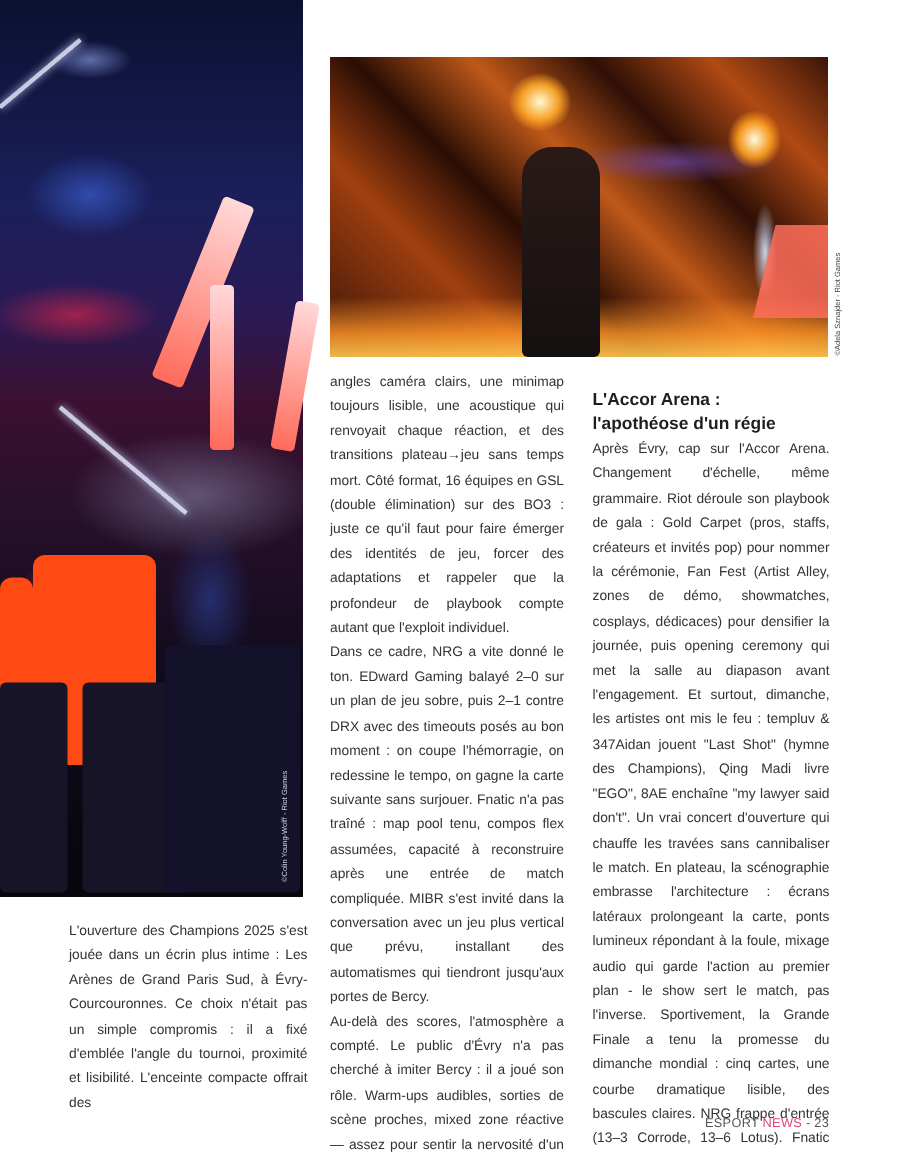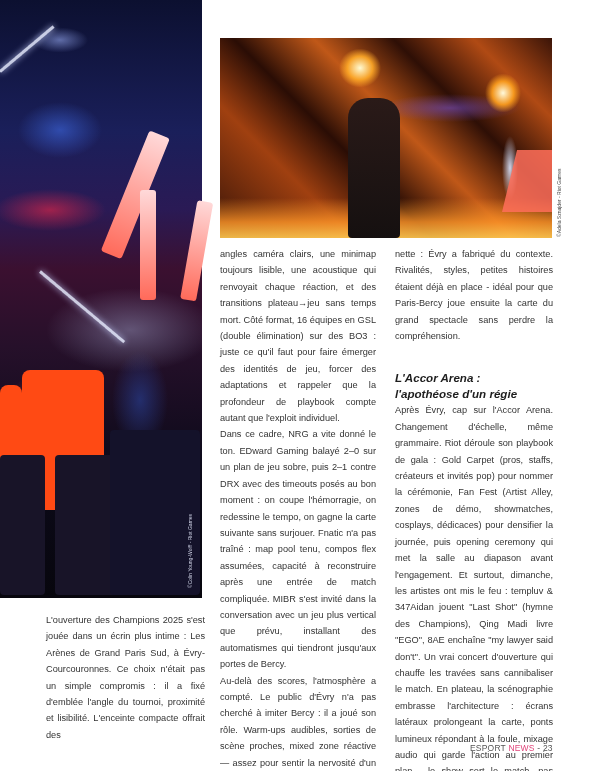--- a/index.html
+++ b/index.html
@@ -50,21 +50,21 @@
   .credit-left { left: 187px; top: 588px; color: #cfd3e6; }
   .credit-top { left: 556px; top: 237px; }
 
   .col { position: absolute; font-size: 9.2px; line-height: 16.4px; color: #333; text-align: justify; }
   .col p { margin: 0; }
   .col1 { left: 46px; top: 612px; width: 159px; }
   .col2 { left: 220px; top: 246px; width: 156px; }
   .col3 { left: 395px; top: 246px; width: 158px; }
 
   h2 { margin: 0; font-size: 11.6px; line-height: 16px; font-weight: bold; color: #1e1e1e; text-align: left; }
-  .col3 h2 { margin-top: 26px; font-style: italic; }
+  .col3 h2 { margin-top: 13px; }
 
   .footer { position: absolute; left: 470px; top: 743px; width: 83px; text-align: left; font-size: 8.5px; color: #555; letter-spacing: 0.2px; }
   .footer .news { color: #e0457a; }
 </style>
 </head>
 <body>
 
 <div class="photo-left">
   <div class="beam" style="left:0;top:70px;width:70px;transform:rotate(-40deg);"></div>
   <div class="beam" style="left:40px;top:270px;width:110px;transform:rotate(40deg);"></div>
@@ -89,21 +89,20 @@
   <p>L'ouverture des Champions 2025 s'est jouée dans un écrin plus intime : Les Arènes de Grand Paris Sud, à Évry-Courcouronnes. Ce choix n'était pas un simple compromis : il a fixé d'emblée l'angle du tournoi, proximité et lisibilité. L'enceinte compacte offrait des</p>
 </div>
 
 <div class="col col2">
   <p>angles caméra clairs, une minimap toujours lisible, une acoustique qui renvoyait chaque réaction, et des transitions plateau→jeu sans temps mort. Côté format, 16 équipes en GSL (double élimination) sur des BO3 : juste ce qu'il faut pour faire émerger des identités de jeu, forcer des adaptations et rappeler que la profondeur de playbook compte autant que l'exploit individuel.</p>
   <p>Dans ce cadre, NRG a vite donné le ton. EDward Gaming balayé 2–0 sur un plan de jeu sobre, puis 2–1 contre DRX avec des timeouts posés au bon moment : on coupe l'hémorragie, on redessine le tempo, on gagne la carte suivante sans surjouer. Fnatic n'a pas traîné : map pool tenu, compos flex assumées, capacité à reconstruire après une entrée de match compliquée. MIBR s'est invité dans la conversation avec un jeu plus vertical que prévu, installant des automatismes qui tiendront jusqu'aux portes de Bercy.</p>
   <p>Au-delà des scores, l'atmosphère a compté. Le public d'Évry n'a pas cherché à imiter Bercy : il a joué son rôle. Warm-ups audibles, sorties de scène proches, mixed zone réactive — assez pour sentir la nervosité d'un cinq avant un veto ou le relâchement après une éco gagnée. Casters et régie ont profité du cadre pour expliquer : micro-segments sur les post-plants, arrêts sur image sur des lignes croisées, focus utilités pour comprendre pourquoi Abyss paraît naturelle à certains et piégeuse à d'autres. À la fin de la semaine, une impression</p>
 </div>
 
 <div class="col col3">
-  <p>nette : Évry a fabriqué du contexte. Rivalités, styles, petites histoires étaient déjà en place - idéal pour que Paris-Bercy joue ensuite la carte du grand spectacle sans perdre la compréhension.</p>
   <h2>
     <span>L'Accor Arena :</span><br>
     <span>l'apothéose d'un régie</span>
   </h2>
   <p>Après Évry, cap sur l'Accor Arena. Changement d'échelle, même grammaire. Riot déroule son playbook de gala : Gold Carpet (pros, staffs, créateurs et invités pop) pour nommer la cérémonie, Fan Fest (Artist Alley, zones de démo, showmatches, cosplays, dédicaces) pour densifier la journée, puis opening ceremony qui met la salle au diapason avant l'engagement. Et surtout, dimanche, les artistes ont mis le feu : templuv &amp; 347Aidan jouent "Last Shot" (hymne des Champions), Qing Madi livre "EGO", 8AE enchaîne "my lawyer said don't". Un vrai concert d'ouverture qui chauffe les travées sans cannibaliser le match. En plateau, la scénographie embrasse l'architecture : écrans latéraux prolongeant la carte, ponts lumineux répondant à la foule, mixage audio qui garde l'action au premier plan - le show sert le match, pas l'inverse. Sportivement, la Grande Finale a tenu la promesse du dimanche mondial : cinq cartes, une courbe dramatique lisible, des bascules claires. NRG frappe d'entrée (13–3 Corrode, 13–6 Lotus). Fnatic relance : 15–13 Abyss, puis 13–8 Ascent. Public debout, série relancée,</p>
 </div>
 
 <div class="footer">
   <span>ESPORT </span><span class="news">NEWS</span><span> - </span><span>23</span>
 </div>

